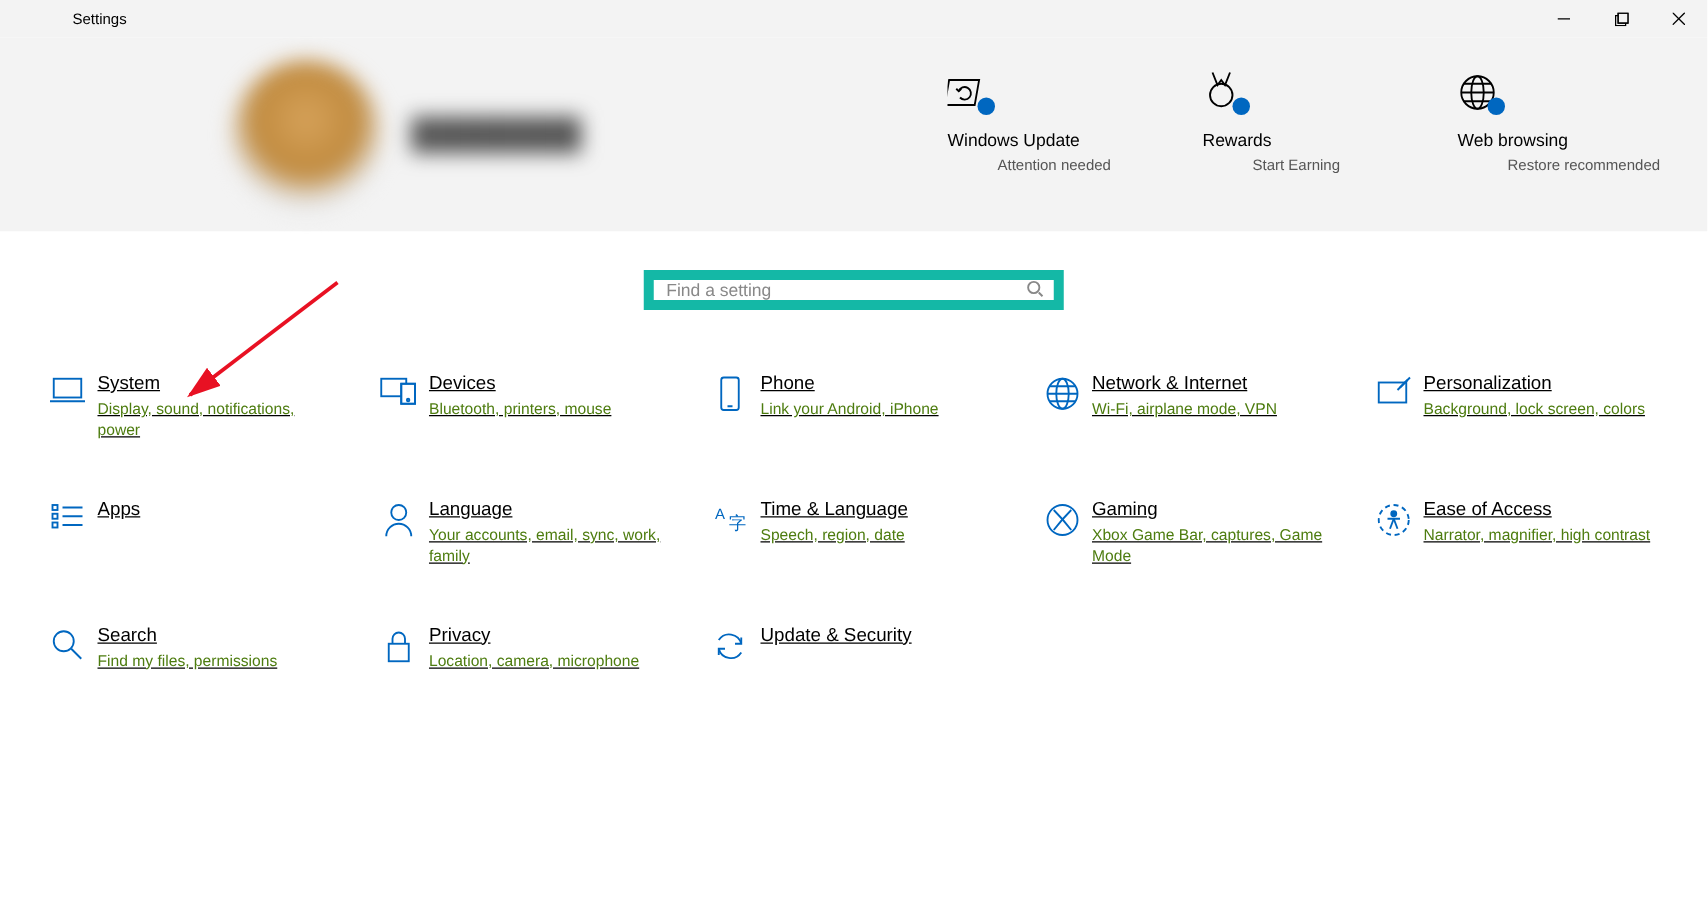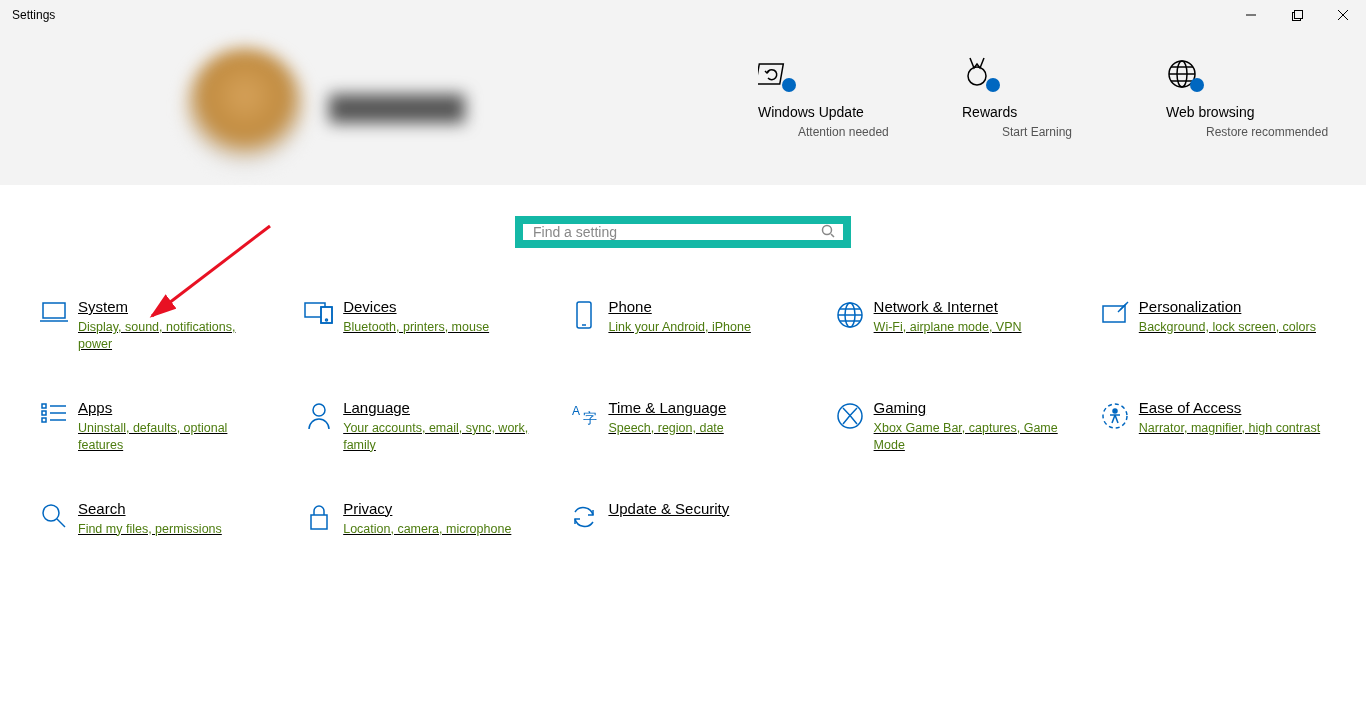--- a/index.html
+++ b/index.html
@@ -10,20 +10,21 @@
   background: #fff;
   width: 1366px;
   height: 728px;
   overflow: hidden;
 }
 .titlebar {
   height: 30px;
   display: flex;
   align-items: center;
   background: #f3f3f3;
+  padding-left: 46px;
 }
 .titlebar .title { padding-left: 12px; font-size: 12px; color: #000; }
 .titlebar .spacer { flex: 1; }
 .titlebar .winbtn {
   width: 46px; height: 30px;
   display: flex; align-items: center; justify-content: center;
   color: #000;
 }
 .titlebar .winbtn svg { stroke: #000; fill: none; }
 .header {
@@ -280,21 +281,20 @@
           <rect x="2" y="3" width="4" height="4"></rect>
           <rect x="2" y="10" width="4" height="4"></rect>
           <rect x="2" y="17" width="4" height="4"></rect>
           <line x1="10" y1="5" x2="26" y2="5"></line>
           <line x1="10" y1="12" x2="26" y2="12"></line>
           <line x1="10" y1="19" x2="26" y2="19"></line>
         </svg>
     </div>
     <div class="ctext">
       <div class="ctitle">Apps</div>
-      <div class="csub">Uninstall, defaults, optional features</div>
     </div>
   </div>
 
   <div class="cat">
     <div class="cicon">
       <svg width="26" height="30" viewBox="0 0 26 30">
           <circle cx="13" cy="9" r="6"></circle>
           <path d="M3 28 a10 10 0 0 1 20 0"></path>
         </svg>
     </div>

